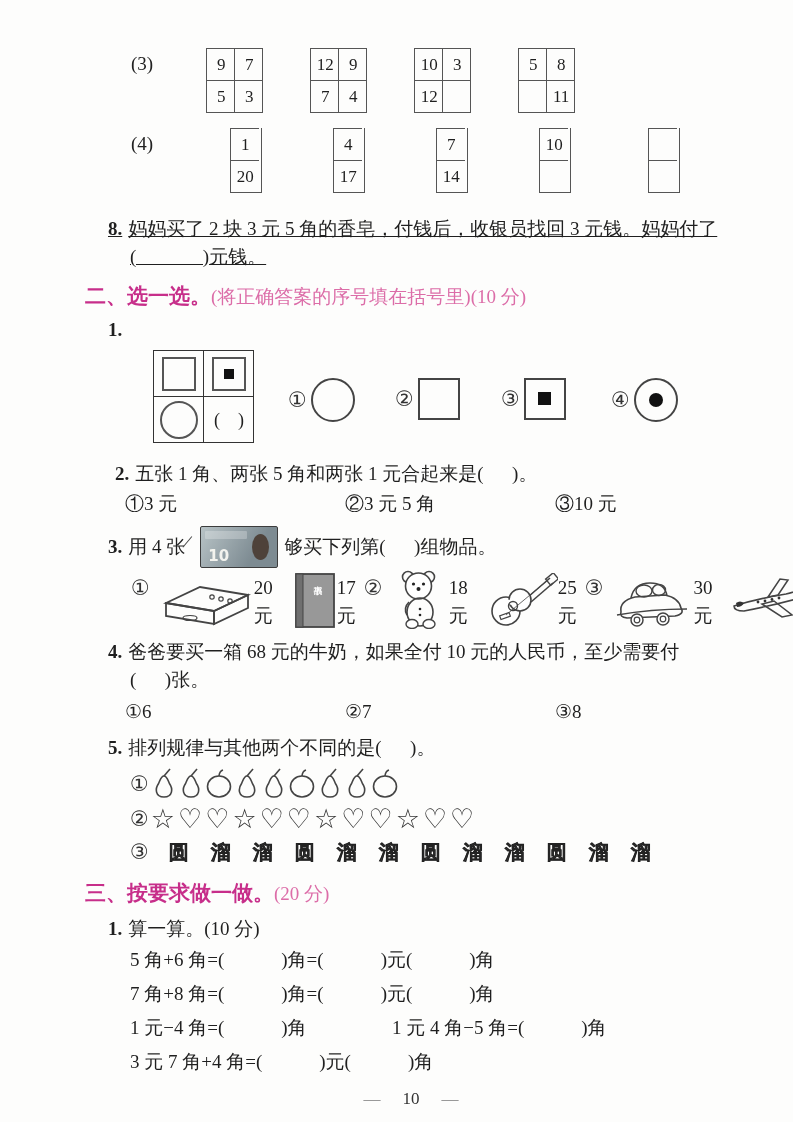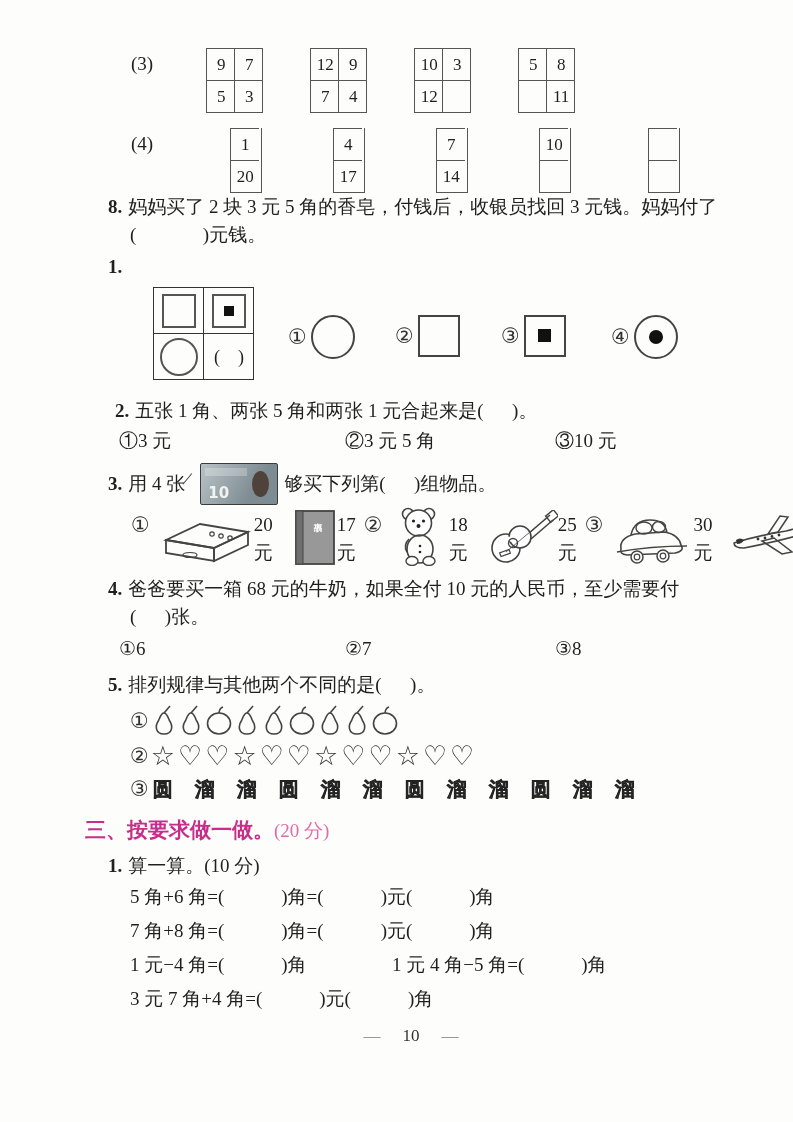--- a/index.html
+++ b/index.html
@@ -26,21 +26,21 @@
   .sec .sec-note{color:#dc6da8; font-size:19px;}
   
   .q1-row{position:relative; height:98px; margin-left:45px; margin-top:6px;}
   .fig-grid{position:absolute; left:0; top:0; display:grid; grid-template-columns:50px 50px; border-right:1.5px solid #333; border-bottom:1.5px solid #333;}
   .fig-cell{width:50px; height:45px; border-left:1.5px solid #333; border-top:1.5px solid #333; display:flex; align-items:center; justify-content:center;}
   .opt{position:absolute; top:26px; display:inline-flex; align-items:center; gap:2px;}
   .circ-digit{font-family:"DejaVu Sans",sans-serif; font-size:21px; color:#333;}
   svg.shape{display:block;}
   
   .opt-row{position:relative; height:30px;}
-  .opt-row .o1{position:absolute; left:34px;}
+  .opt-row .o1{position:absolute; left:40px;}
   .opt-row .o2{position:absolute; left:260px;}
   .opt-row .o3{position:absolute; left:470px;}
   
   .banknote{position:relative; display:inline-block; width:76px; height:40px; margin:0 6px;
     background:linear-gradient(120deg,#b8c3c6,#7d8b92 70%); border:1px solid #3c3c3c; border-radius:2px; vertical-align:middle;}
   .banknote .denom{position:absolute; left:7px; bottom:3px; color:#f3f3ee; font-weight:bold; font-size:15px; line-height:15px; font-family:"DejaVu Sans",sans-serif;}
   .banknote .portrait{position:absolute; right:8px; top:7px; width:17px; height:26px; border-radius:50%; background:#4e423a;}
   .banknote .band{position:absolute; left:4px; top:4px; width:42px; height:8px; background:rgba(255,255,255,.25); border-radius:1px;}
   .pointer-line{display:inline-block; width:16px; height:14px; border-left:1.5px solid #444; transform:rotate(40deg); margin-right:-8px; vertical-align:middle;}
   
@@ -48,21 +48,21 @@
   .group{display:flex; align-items:flex-start;}
   .group .circ-digit{margin-top:2px;}
   .item{display:flex; flex-direction:row; align-items:center; margin:0 8px;}
   .item .pic{height:56px; display:flex; align-items:flex-end;}
   .item .price{margin-top:2px; font-size:19px;}
   .grp-gap{width:38px;}
   
   .pattern-row{margin-left:45px; display:flex; align-items:center;}
   .seq-fruits{display:flex; align-items:flex-end; gap:1px; margin-left:2px;}
   .seq-shapes{font-family:"DejaVu Sans",sans-serif; font-size:27px; letter-spacing:3px; color:#333; line-height:34px; margin-left:2px;}
-  .seq-words{font-size:20px; word-spacing:17px; color:#444; -webkit-text-stroke:0.4px #222; margin-left:4px; font-weight:bold;}
+  .seq-words{font-size:20px; word-spacing:17px; color:#444; -webkit-text-stroke:0.4px #222; margin-left:20px; font-weight:bold;}
   
   .calc{margin-left:45px; line-height:34px;}
   .calc .col1{display:inline-block; width:262px;}
   
   .footer{display:flex; justify-content:center; align-items:center; gap:22px; margin-top:6px; font-size:17px; color:#333;}
   .footer .dash{color:#888;}
 </style>
 </head>
 <body>
 
@@ -113,25 +113,28 @@
     <div class="domino">
       <div class="m-cell t">10</div>
       <div class="m-cell t"></div>
     </div>
     <div class="domino" style="margin-left:6px;">
       <div class="m-cell t"></div>
       <div class="m-cell t"></div>
     </div>
   </div>
 
-  <div style="margin-top:0; margin-left:23px;">
+  <div style="margin-top:22px; margin-left:23px;text-decoration:underline;">
     <div><span class="qnum t">8.</span><span class="t">妈妈买了 2 块 3 元 5 角的香皂，付钱后，收银员找回 3 元钱。妈妈付了</span></div>
     <div class="t" style="margin-left:22px;">(              )元钱。</div>
   </div>
 
+  <div class="sec">
+    <span class="sec-title t">二、选一选。</span><span class="sec-note t">(将正确答案的序号填在括号里)(10 分)</span>
+  </div>
 
   <div style="margin-left:23px; margin-top:4px;">
     <div style="position:relative;">
       <span class="qnum t">1.</span>
       <div class="q1-row">
         <div class="fig-grid">
           <div class="fig-cell">
             <svg class="shape" width="36" height="36" viewBox="0 0 36 36">
                 <rect x="2" y="2" width="32" height="32" fill="none" stroke="#555" stroke-width="2"></rect>
               </svg>

